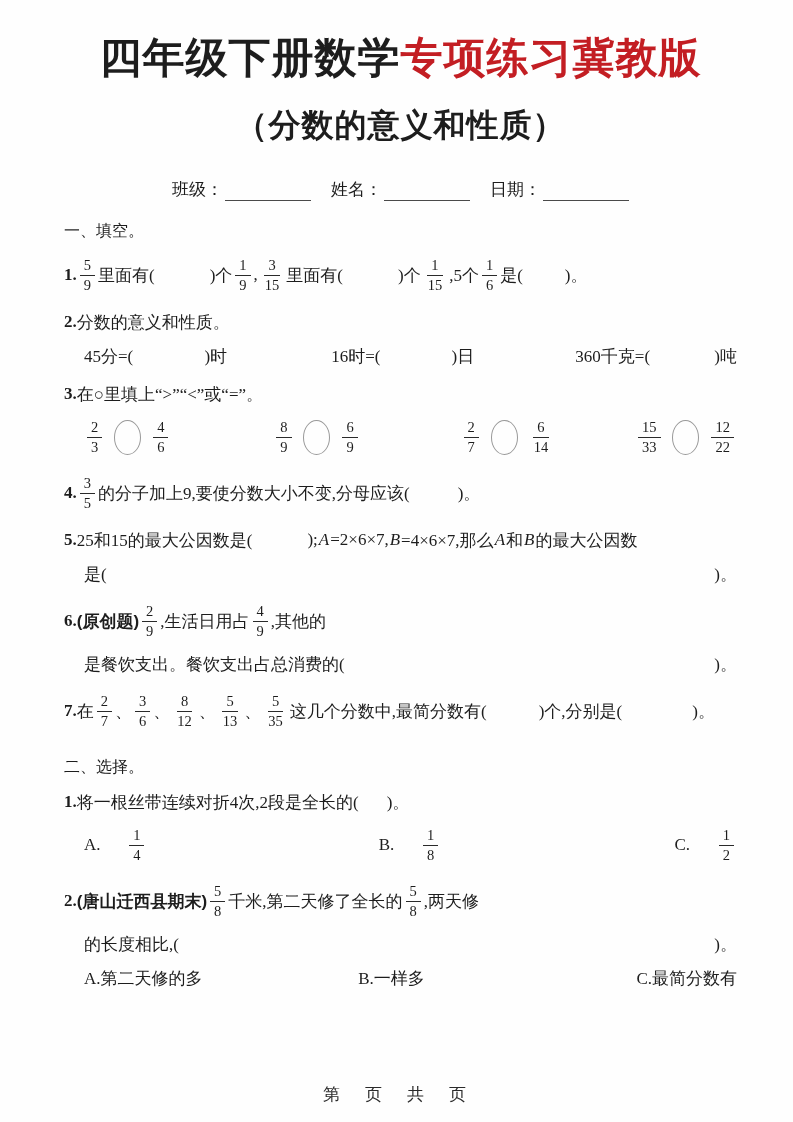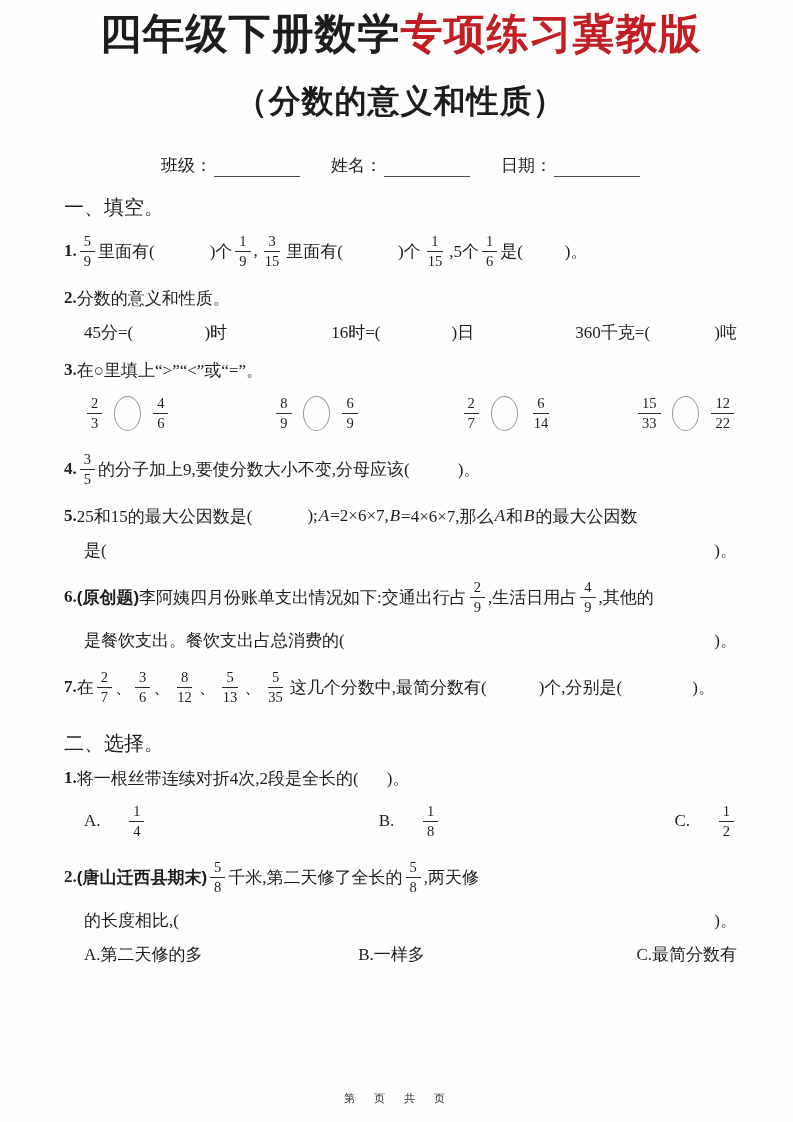--- a/index.html
+++ b/index.html
@@ -4,21 +4,21 @@
 <style>
   html,body { margin:0; padding:0; }
   body {
     width:793px; height:1122px;
     background:#fefefe;
     color:var(--ink, #1d1d1d);
     font-family:"Liberation Serif","DejaVu Serif",serif;
     position:relative;
     overflow:hidden;
   }
-  .page { padding:4px 56px 0 64px; }
+  .page { padding:28px 56px 0 64px; }
 
   .title {
     margin:6px 0 0 0;
     text-align:center;
     font-family:"Liberation Sans","DejaVu Sans",sans-serif;
     font-weight:bold;
     font-size:42px;
     letter-spacing:1px;
     line-height:1.15;
     white-space:nowrap;
@@ -31,33 +31,33 @@
     font-family:"Liberation Sans","DejaVu Sans",sans-serif;
     font-weight:bold;
     font-size:32px;
     letter-spacing:1px;
   }
 
   .meta-row {
     margin-top:30px;
     display:flex;
     justify-content:center;
-    gap:31px;
+    gap:20px;
     font-size:17px;
   }
   .meta-item { display:inline-flex; align-items:flex-end; }
   .blank {
     display:inline-block;
     width:86px; height:16px;
     border-bottom:1.5px solid #4a4a4a;
     margin-left:2px;
   }
 
   .section { margin-top:14px; }
-  .section-heading { font-size:20px; min-height:32px; display:flex; align-items:center; margin-top:10px; }
+  .section-heading { font-size:16px; min-height:32px; display:flex; align-items:center; margin-top:10px; }
 
   .question { margin:2px 0 4px 0; }
   .q-line {
     display:flex;
     align-items:center;
     min-height:34px;
     font-size:17px;
     white-space:pre;
   }
   .q-line.tall { min-height:52px; }
@@ -92,21 +92,21 @@
     margin:0 2px;
     background:transparent;
   }
 
   .spacer { display:inline-block; height:1px; }
 
   .footer {
     position:absolute;
     bottom:16px; left:0; right:0;
     text-align:center;
-    font-size:11px;
+    font-size:17px;
     letter-spacing:4px;
     color:#2a2a2a;
   }
 </style>
 </head>
 <body style="--red: #c31e23; --ink: #1d1d1d;">
 
 <div class="page">
 
   <h1 class="title"><span>四年级下册数学</span><span class="red">专项练习冀教版</span></h1>
@@ -143,21 +143,21 @@
           <div class="q-line cont tall"><span class="frac"><span class="num">2</span><span class="den">3</span></span><span class="cmp-circle"></span><span class="frac"><span class="num">4</span><span class="den">6</span></span><span class="spacer" style="width: 88px;"></span><span class="frac"><span class="num">8</span><span class="den">9</span></span><span class="cmp-circle"></span><span class="frac"><span class="num">6</span><span class="den">9</span></span><span class="spacer" style="width: 86px;"></span><span class="frac"><span class="num">2</span><span class="den">7</span></span><span class="cmp-circle"></span><span class="frac"><span class="num">6</span><span class="den">14</span></span><span class="spacer" style="width: 66px;"></span><span class="frac"><span class="num">15</span><span class="den">33</span></span><span class="cmp-circle"></span><span class="frac"><span class="num">12</span><span class="den">22</span></span></div>
         </div>
         <div class="question">
           <div class="q-line tall"><span class="seg seg-b">4.</span><span class="frac"><span class="num">3</span><span class="den">5</span></span><span class="seg">的分子加上9,要使分数大小不变,分母应该(</span><span class="spacer" style="width: 48px;"></span><span class="seg">)。</span></div>
         </div>
         <div class="question">
           <div class="q-line"><span class="seg seg-b">5.</span><span class="seg">25和15的最大公因数是(</span><span class="spacer" style="width: 55px;"></span><span class="seg">);</span><span class="seg seg-i">A</span><span class="seg">=2×6×7,</span><span class="seg seg-i">B</span><span class="seg">=4×6×7,那么</span><span class="seg seg-i">A</span><span class="seg">和</span><span class="seg seg-i">B</span><span class="seg">的最大公因数</span></div>
           <div class="q-line cont"><span class="seg">是(</span><span class="spacer" style="width: 50px;"></span><span class="seg">)。</span></div>
         </div>
         <div class="question">
-          <div class="q-line tall"><span class="seg seg-b">6.</span><span class="seg seg-h">(原创题)</span><span class="seg">李阿姨四月份账单支出情况如下:交通出行占</span><span class="frac"><span class="num">2</span><span class="den">9</span></span><span class="seg">,生活日用占</span><span class="frac"><span class="num">4</span><span class="den">9</span></span><span class="seg">,其他的</span></div>
+          <div class="q-line tall"><span class="seg seg-b">6.</span><span class="seg seg-h">(原创题)</span><span class="frac"><span class="num">2</span><span class="den">9</span></span><span class="seg">,生活日用占</span><span class="frac"><span class="num">4</span><span class="den">9</span></span><span class="seg">,其他的</span></div>
           <div class="q-line cont"><span class="seg">是餐饮支出。餐饮支出占总消费的(</span><span class="spacer" style="width: 55px;"></span><span class="seg">)。</span></div>
         </div>
         <div class="question">
           <div class="q-line tall"><span class="seg seg-b">7.</span><span class="seg">在</span><span class="frac"><span class="num">2</span><span class="den">7</span></span><span class="seg">、</span><span class="frac"><span class="num">3</span><span class="den">6</span></span><span class="seg">、</span><span class="frac"><span class="num">8</span><span class="den">12</span></span><span class="seg">、</span><span class="frac"><span class="num">5</span><span class="den">13</span></span><span class="seg">、</span><span class="frac"><span class="num">5</span><span class="den">35</span></span><span class="seg">这几个分数中,最简分数有(</span><span class="spacer" style="width: 52px;"></span><span class="seg">)个,分别是(</span><span class="spacer" style="width: 70px;"></span><span class="seg">)。</span></div>
         </div>
       </div>
   </div>
 
   <div class="section">
     <div class="section-heading">二、选择。</div>

